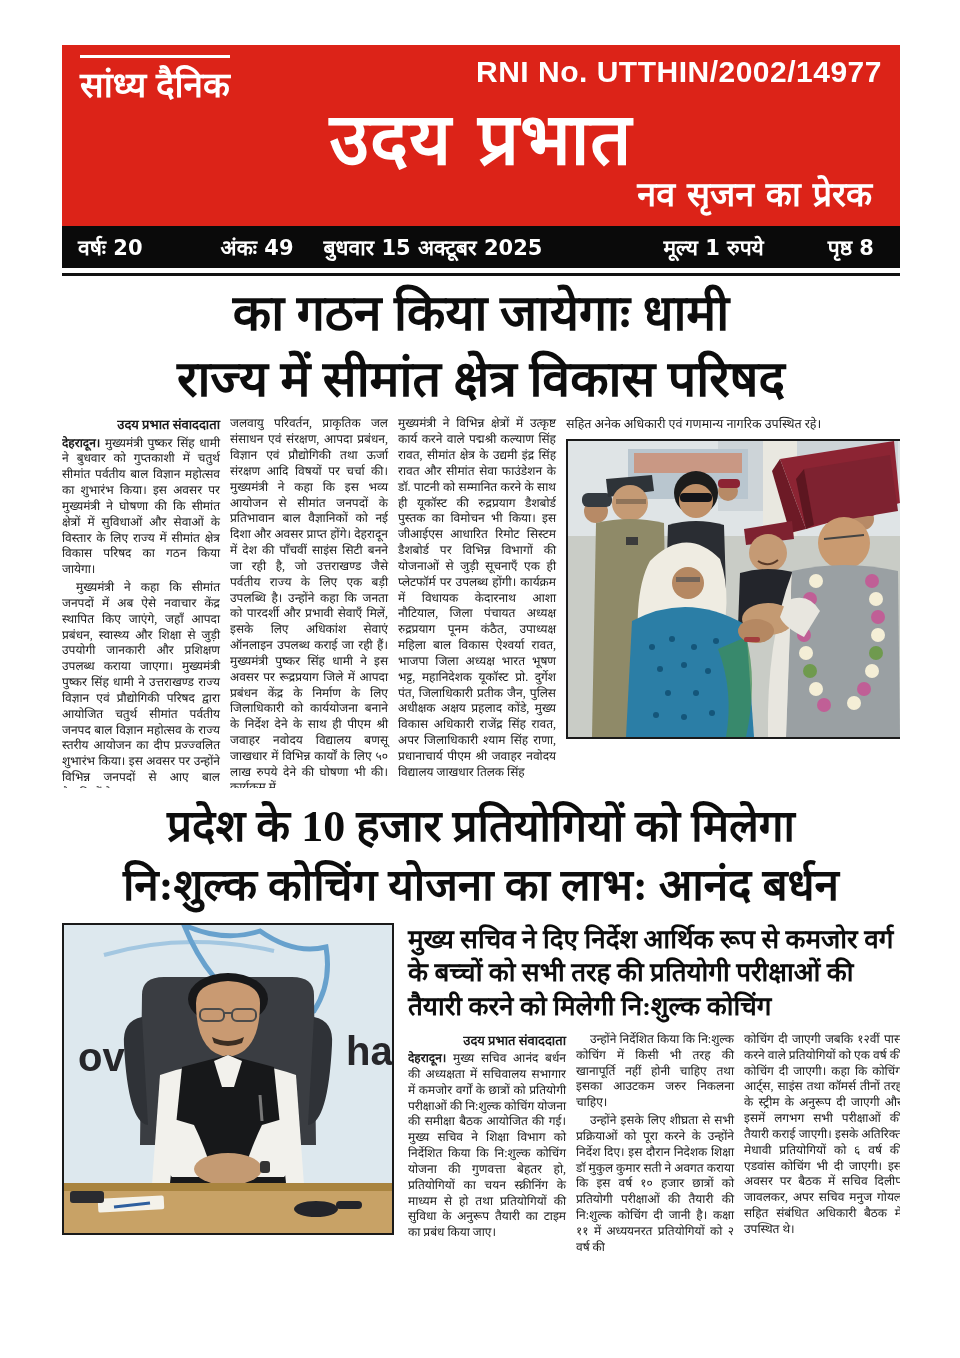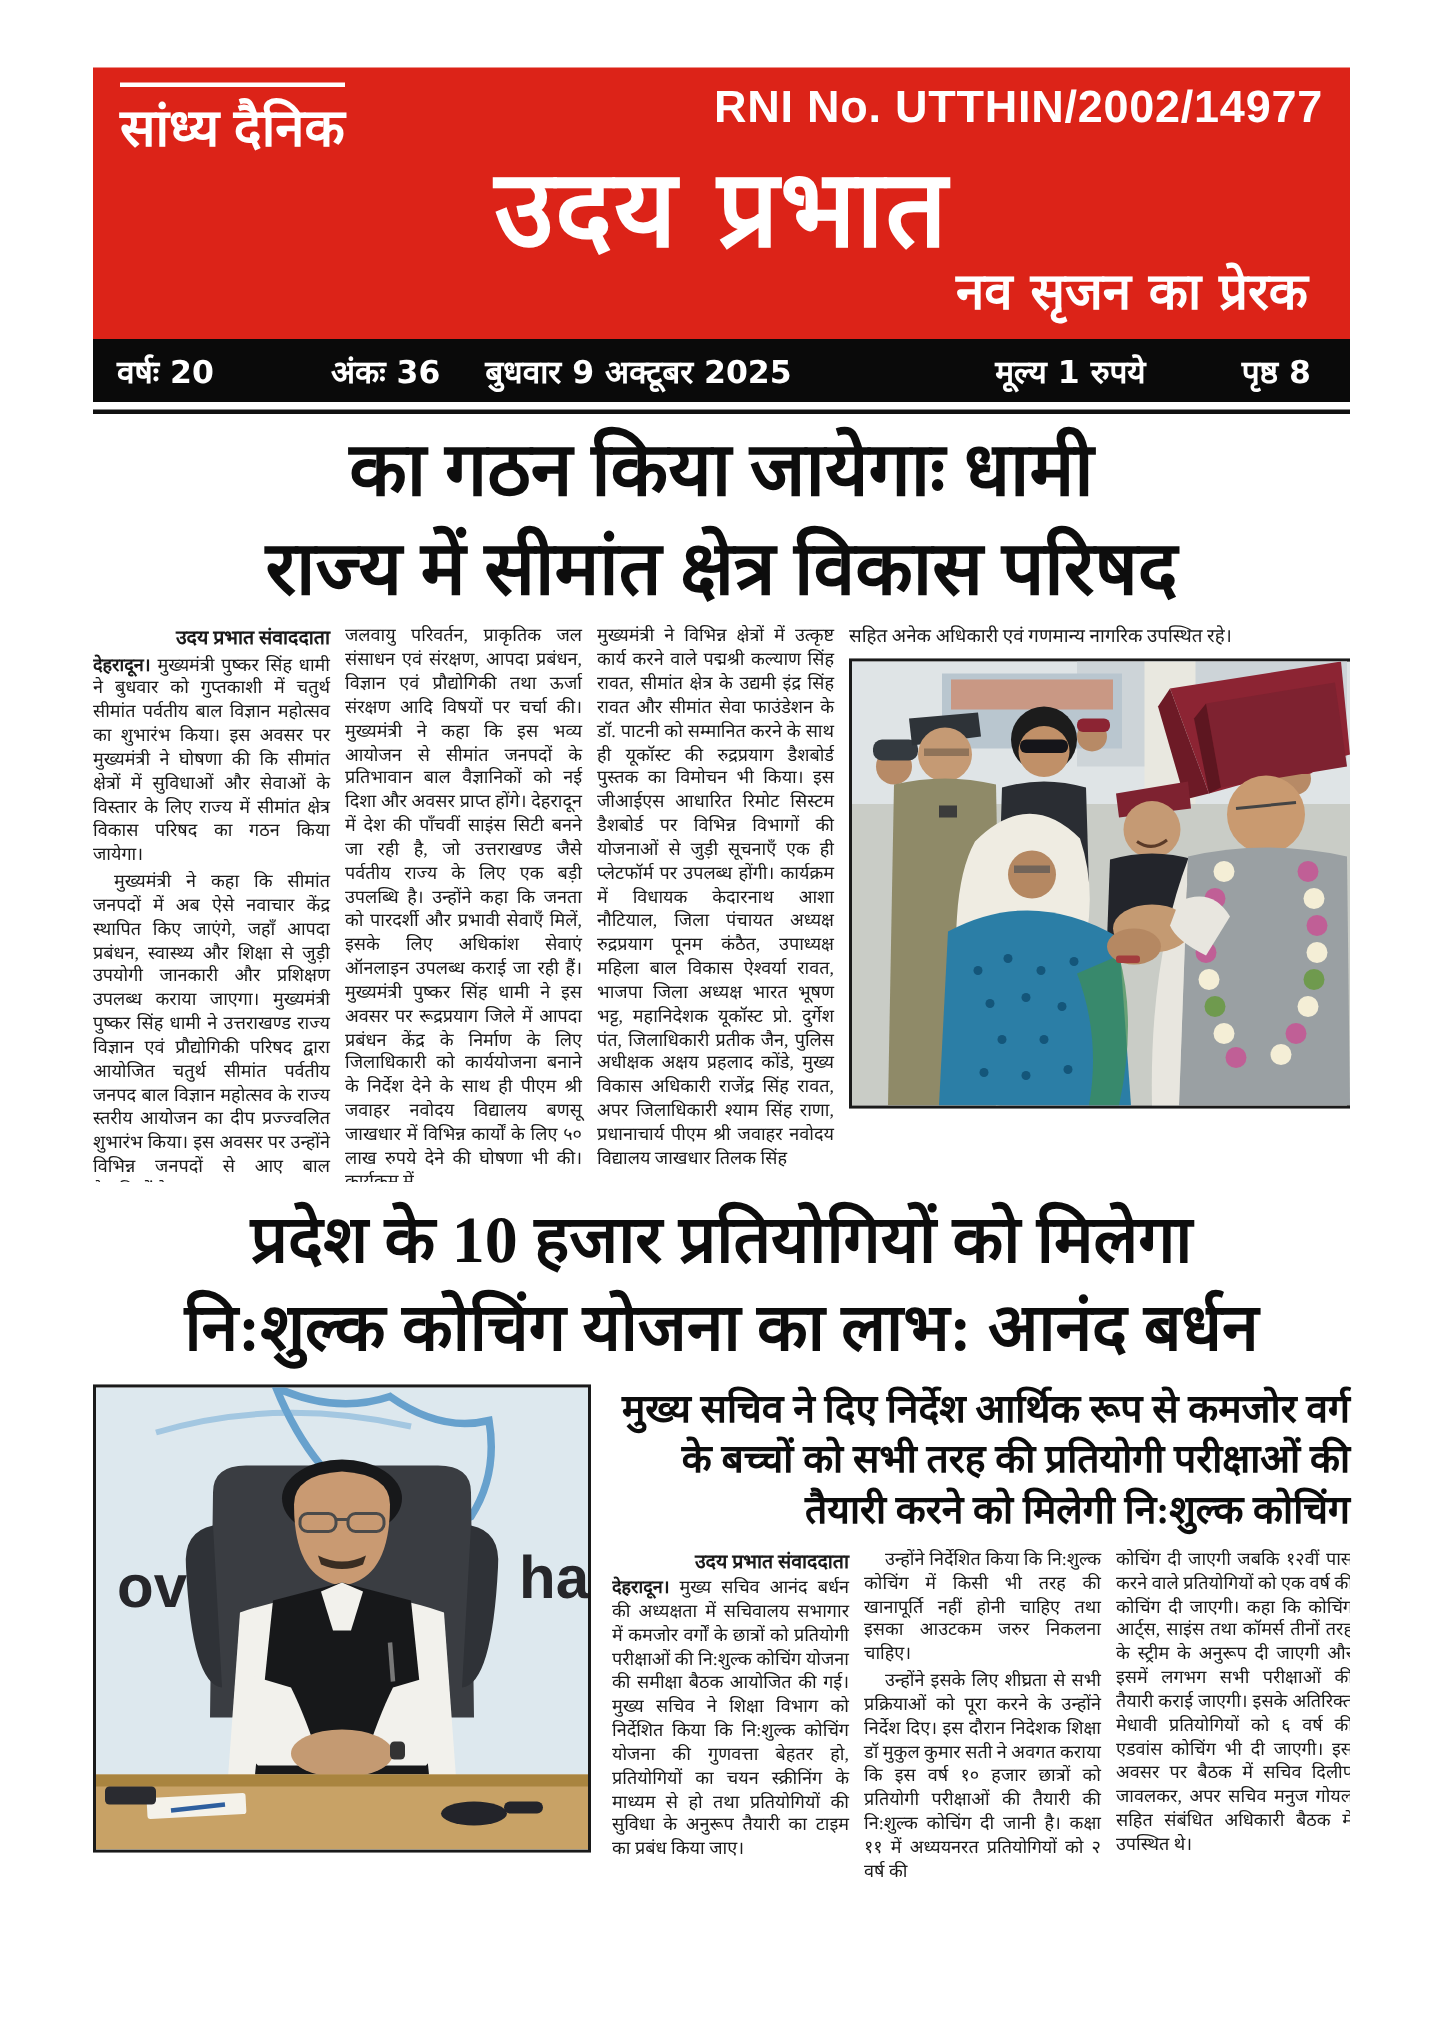--- a/index.html
+++ b/index.html
@@ -50,42 +50,42 @@
   .byline{text-align:right;font-weight:bold;font-size:13px;margin-bottom:2px;}
   .dateline{font-weight:bold;}
   .story1-right{flex:1;min-width:0;}
   .tail-line{font-size:12.5px;line-height:1.3;margin:0 0 6px;text-align:justify;}
   figure.photo{margin:0;border:2px solid #1a1a1a;line-height:0;background:#ccc;}
   figure.photo svg{display:block;}
   
   .story2{display:flex;gap:14px;margin-top:6px;}
   .story2-photoWrap{flex:0 0 332px;}
   .story2-right{flex:1;min-width:0;}
-  .subhead2{font-size:26px;font-weight:bold;text-align:right;line-height:1.3;margin:0 0 8px;color:#0d0d0d;}
+  .subhead2{font-size:26px;font-weight:bold;text-align:left;line-height:1.3;margin:0 0 8px;color:#0d0d0d;}
   .story2-cols{display:flex;gap:10px;height:228px;overflow:hidden;}
   .story2-cols .ncol{width:158px;}
 </style>
 </head>
 <body>
 
 <div class="page">
 
   <header class="masthead" style="background: rgb(220, 35, 24);">
     <div class="mast-top">
       <span class="edition">सांध्य दैनिक</span>
       <span class="rni">RNI No. UTTHIN/2002/14977</span>
     </div>
     <div class="mast-title">उदय प्रभात</div>
     <div class="mast-tagline">नव सृजन का प्रेरक</div>
   </header>
 
   <div class="infobar" style="background: rgb(10, 10, 10);">
     <span class="year">वर्षः 20</span>
-    <span class="issue">अंकः 36</span>
-    <span class="date">बुधवार 9 अक्टूबर 2025</span>
+    <span class="issue">अंकः 49</span>
+    <span class="date">बुधवार 15 अक्टूबर 2025</span>
     <span class="price">मूल्य 1 रुपये</span>
     <span class="pages">पृष्ठ 8</span>
   </div>
   <div class="rule"></div>
 
   <h1 class="headline1">
     <div>का गठन किया जायेगाः धामी</div>
     <div>राज्य में सीमांत क्षेत्र विकास परिषद</div>
   </h1>
 

